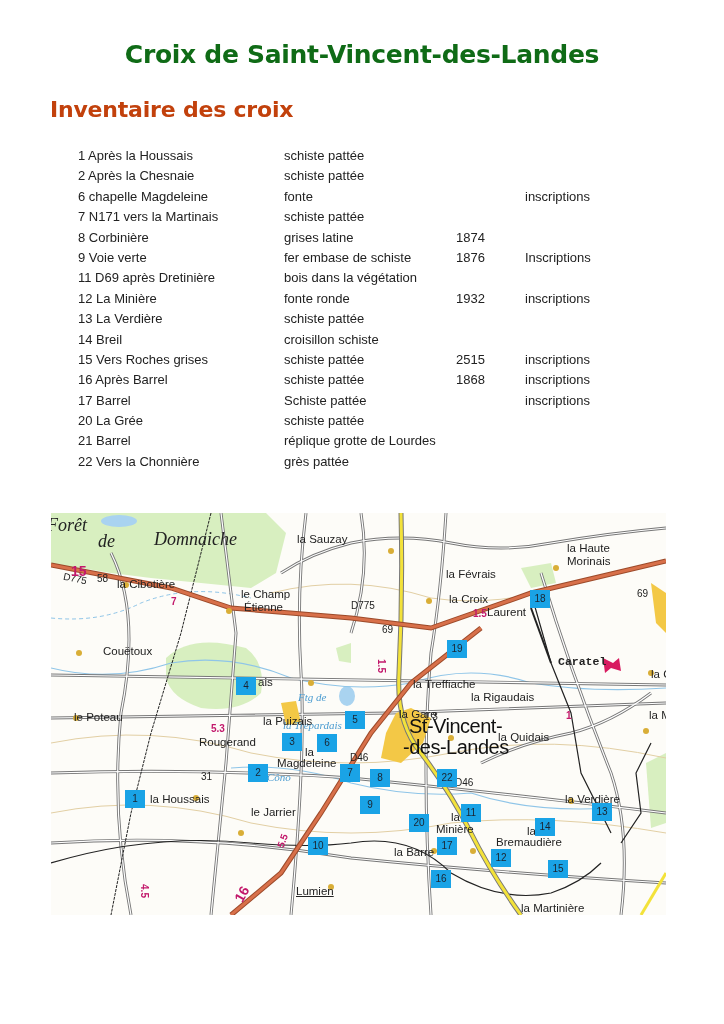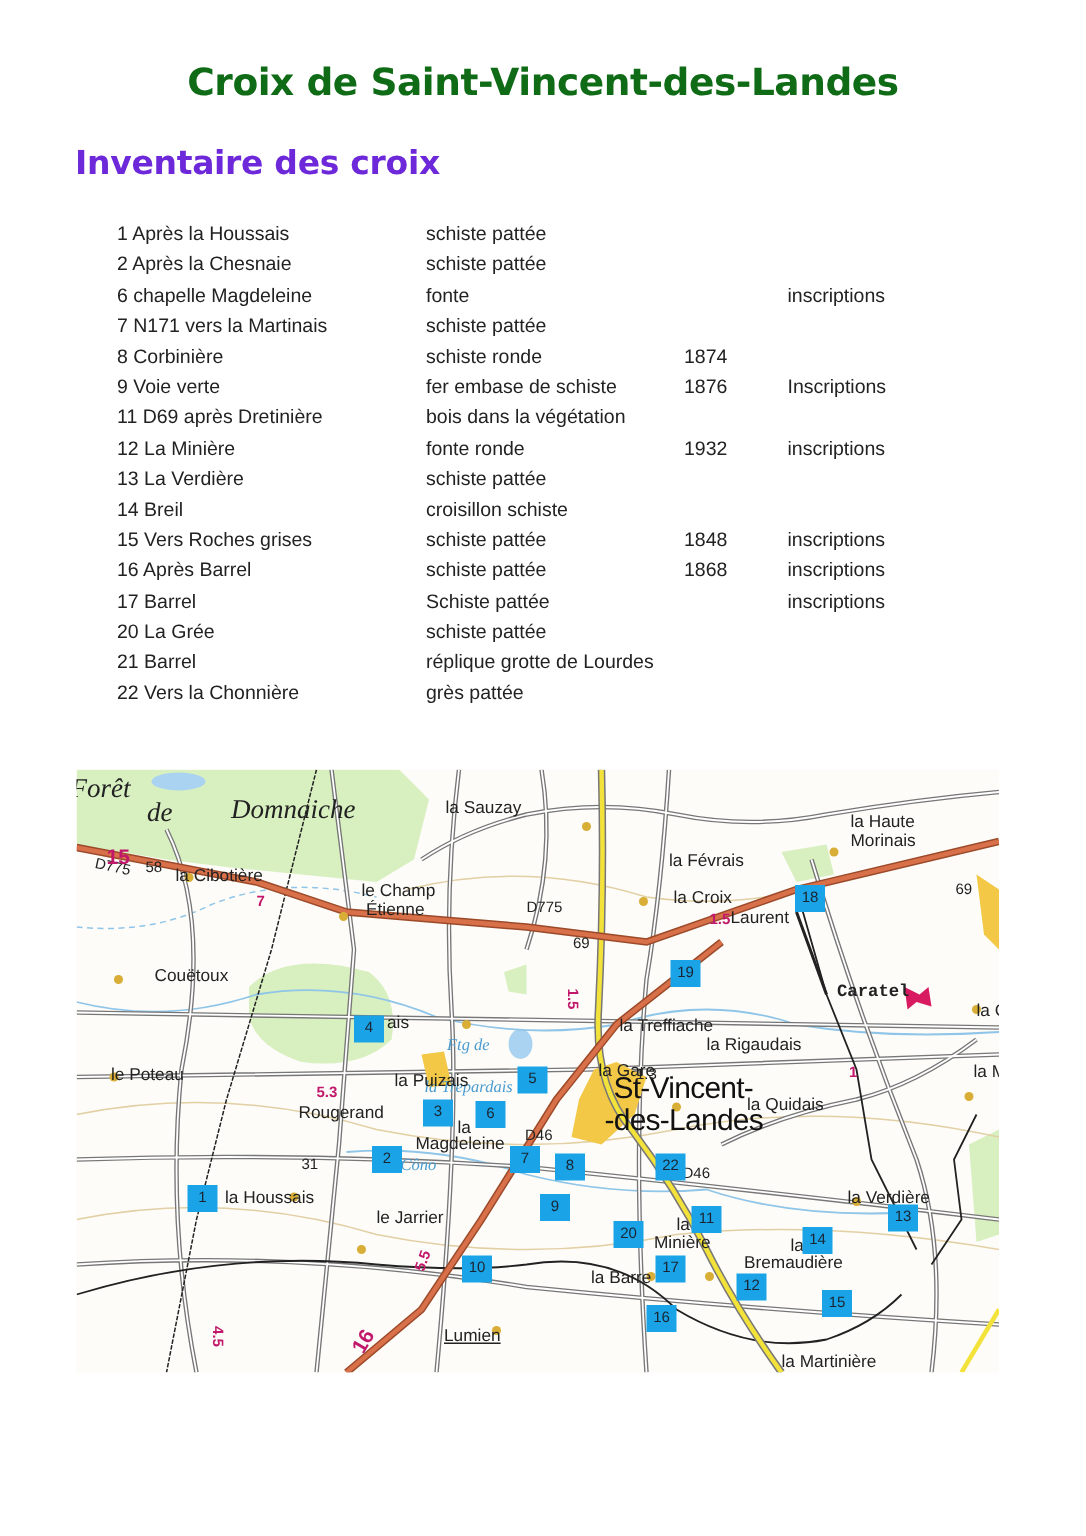--- a/index.html
+++ b/index.html
@@ -1,18 +1,18 @@
 <!DOCTYPE html>
 <html><head>
 <meta charset="utf-8">
 <style>
   html, body { margin: 0; padding: 0; background: #ffffff; }
   body { width: 724px; height: 1024px; position: relative; overflow: hidden; font-family: "Liberation Sans", sans-serif; }
   .title { position: absolute; left: 0; top: 40px; width: 724px; text-align: center; font-family: "DejaVu Sans", sans-serif; font-weight: bold; font-size: 25px; color: #0f6b16; letter-spacing: -0.3px; margin: 0; }
-  .subtitle { position: absolute; left: 50px; top: 97px; font-family: "DejaVu Sans", sans-serif; font-size: 22px; color: #6d28d9; margin: 0; font-weight: bold; letter-spacing: -0.2px; }
+  .subtitle { position: absolute; left: 50px; top: 97px; font-family: "DejaVu Sans", sans-serif; font-size: 22px; color: #c2410c; margin: 0; font-weight: bold; letter-spacing: -0.2px; }
   .inventory { position: absolute; left: 78px; top: 146px; }
   .row { position: relative; height: 20.4px; font-size: 13px; color: #222; line-height: 20px; white-space: nowrap; }
   .row span { position: absolute; top: 0; }
   .c-name { left: 0; }
   .c-mat { left: 206px; }
   .c-year { left: 378px; }
   .c-ins { left: 447px; }
 
   .map { position: absolute; left: 51px; top: 513px; width: 615px; height: 402px; background: #fdfcf8; overflow: hidden; }
   .map svg { position: absolute; left: 0; top: 0; }
@@ -51,21 +51,21 @@
       <span class="c-ins">inscriptions</span>
     </div>
     <div class="row">
       <span class="c-name">7 N171 vers la Martinais</span>
       <span class="c-mat">schiste pattée</span>
       <span class="c-year"></span>
       <span class="c-ins"></span>
     </div>
     <div class="row">
       <span class="c-name">8 Corbinière</span>
-      <span class="c-mat">schiste ronde</span>
+      <span class="c-mat">grises latine</span>
       <span class="c-year">1874</span>
       <span class="c-ins"></span>
     </div>
     <div class="row">
       <span class="c-name">9 Voie verte</span>
       <span class="c-mat">fer embase de schiste</span>
       <span class="c-year">1876</span>
       <span class="c-ins">Inscriptions</span>
     </div>
     <div class="row">
@@ -88,21 +88,21 @@
     </div>
     <div class="row">
       <span class="c-name">14 Breil</span>
       <span class="c-mat">croisillon schiste</span>
       <span class="c-year"></span>
       <span class="c-ins"></span>
     </div>
     <div class="row">
       <span class="c-name">15 Vers Roches grises</span>
       <span class="c-mat">schiste pattée</span>
-      <span class="c-year">1848</span>
+      <span class="c-year">2515</span>
       <span class="c-ins">inscriptions</span>
     </div>
     <div class="row">
       <span class="c-name">16 Après Barrel</span>
       <span class="c-mat">schiste pattée</span>
       <span class="c-year">1868</span>
       <span class="c-ins">inscriptions</span>
     </div>
     <div class="row">
       <span class="c-name">17 Barrel</span>

